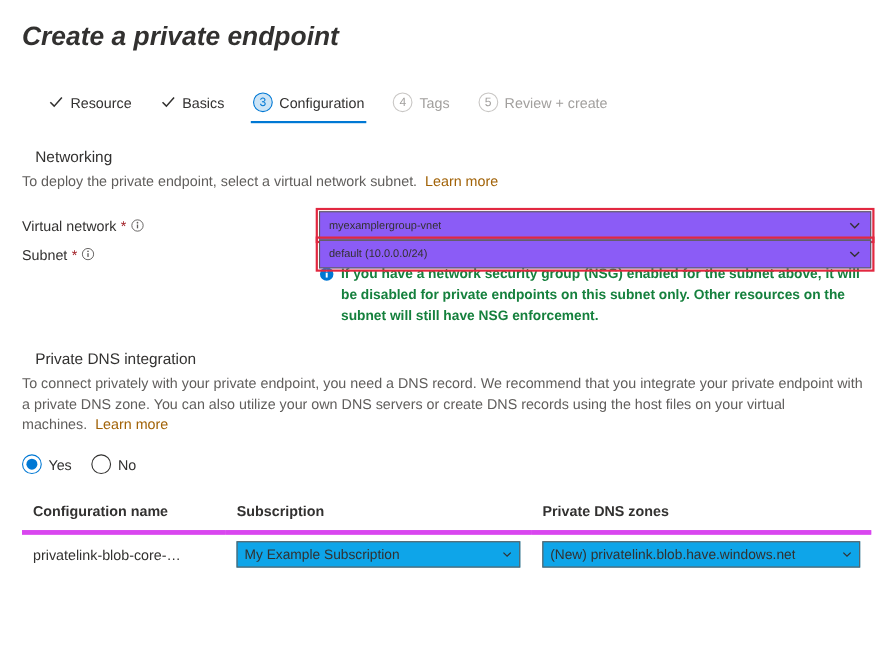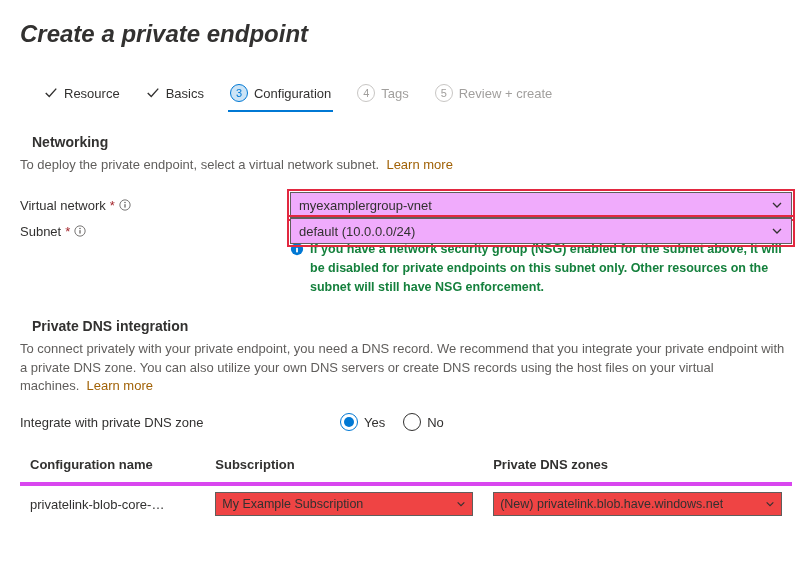--- a/index.html
+++ b/index.html
@@ -63,21 +63,21 @@
   .tab.active .tab-num {
     background: #cce4f6;
     border-color: #0078d4;
     color: #0078d4;
   }
   .tab.dim { color: #a19f9d; }
   .tab.dim .tab-num { border-color: #c8c6c4; color: #a19f9d; }
 
   .section-title {
     font-size: 14px;
-    font-weight: 700;
+    font-weight: 400;
     margin: 6px 0 6px 0;
     padding-left: 12px;
   }
   .desc { color: #605e5c; margin: 4px 0 18px 0; line-height: 1.4; }
   a.link { color: #a16207; text-decoration: none; cursor: pointer; }
 
   .field-row {
     display: flex;
     align-items: center;
     margin-bottom: 0;
@@ -100,22 +100,22 @@
   .field-control {
     flex: 1;
     position: relative;
   }
   .select {
     width: 100%;
     height: 26px;
     border: 1px solid #605e5c;
     padding: 0 26px 0 8px;
     font-family: inherit;
-    font-size: 13px;
-    background: #f0abfc;
+    font-size: 10px;
+    background: #8b5cf6;
     display: flex;
     align-items: center;
     cursor: pointer;
     position: relative;
   }
   .select .chevron {
     position: absolute;
     right: 8px;
     top: 50%;
     transform: translateY(-50%);
@@ -184,21 +184,21 @@
   table.grid td {
     padding: 6px 10px;
     vertical-align: middle;
   }
   .cell-select {
     height: 24px;
     border: 1px solid #605e5c;
     width: 100%;
     padding: 0 22px 0 6px;
     font-size: 12.5px;
-    background: #ef4444;
+    background: #0ea5e9;
     display: flex;
     align-items: center;
     position: relative;
     cursor: pointer;
   }
   .cell-select .chevron {
     position: absolute;
     right: 6px; top: 50%;
     transform: translateY(-50%);
   }
@@ -308,21 +308,20 @@
   </span>
   <span>If you have a network security group (NSG) enabled for the subnet above, it will be disabled for private endpoints on this subnet only. Other resources on the subnet will still have NSG enforcement.</span>
 </div>
 
 <div class="section-title" style="margin-top:22px;">Private DNS integration</div>
 <div class="desc">
   <span>To connect privately with your private endpoint, you need a DNS record. We recommend that you integrate your private endpoint with a private DNS zone. You can also utilize your own DNS servers or create DNS records using the host files on your virtual machines.</span>&nbsp;&nbsp;<a class="link">Learn more</a>
 </div>
 
 <div class="field-row" style="margin-bottom:4px;">
-  <div class="field-label" style="width:320px;flex-basis:320px;">Integrate with private DNS zone</div>
   <div class="radio-row">
     <span class="radio selected">
       <span class="dot">
           <span class="inner"></span>
         </span>
       <span>Yes</span>
     </span>
     <span class="radio">
       <span class="dot"></span>
       <span>No</span>

